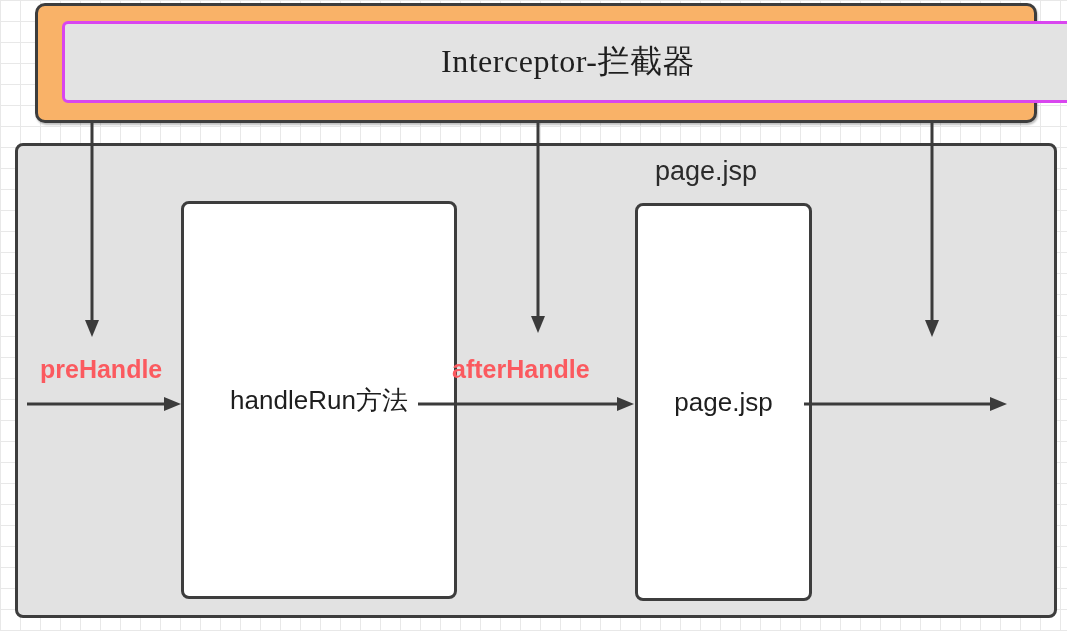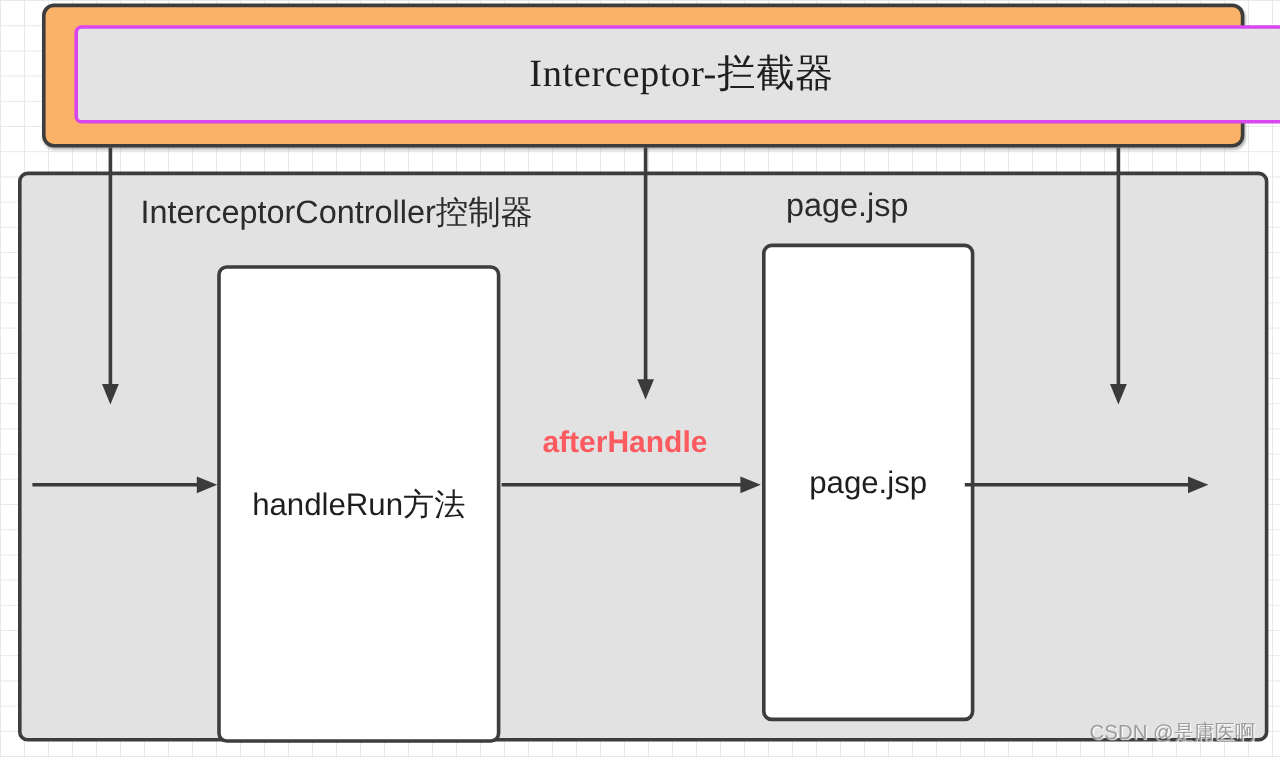--- a/index.html
+++ b/index.html
@@ -48,21 +48,21 @@
   }
   .label-controller{left:117px;top:159px;}
   .label-page{left:655px;top:156px;}
   .node-box{
     position:absolute;
     background:#fff;
     border:3px solid #3d3d3d;border-radius:8px;
     box-sizing:border-box;
     display:flex;align-items:center;justify-content:center;
   }
-  .node-handler{left:181px;top:221px;width:236px;height:398px;}
+  .node-handler{left:181px;top:201px;width:276px;height:398px;}
   .node-page{left:635px;top:203px;width:177px;height:398px;}
   .node-label{font-size:26px;color:#1e1e1e;white-space:nowrap;}
   .hook-label{
     position:absolute;top:355px;
     font-size:25px;font-weight:bold;color:#FB5A5F;
     white-space:nowrap;
   }
   .hook-pre{left:40px;}
   .hook-post{left:452px;}
   .hook-after{left:851px;}
@@ -83,30 +83,30 @@
 <div class="canvas">
 
   <div class="banner-outer">
     <div class="banner-inner">
       <span class="banner-title">Interceptor-拦截器</span>
     </div>
   </div>
 
   <div class="flow-container"></div>
 
-  <span class="section-label label-controller">InterceptorController控制器</span>
   <span class="section-label label-page">page.jsp</span>
 
   <div class="node-box node-handler">
     <span class="node-label">handleRun方法</span>
   </div>
   <div class="node-box node-page">
     <span class="node-label">page.jsp</span>
   </div>
 
+  <span class="hook-label hook-pre">preHandle</span>
   <span class="hook-label hook-post">afterHandle</span>
 
   <svg class="arrow-layer" viewBox="0 0 1067 631" xmlns="http://www.w3.org/2000/svg">
     <g stroke="#3b3b3b" stroke-width="3" fill="#3b3b3b">
 
       <g>
         <line x1="92" y1="123" x2="92" y2="322"></line>
         <polygon points="85,320 99,320 92,337" stroke="none"></polygon>
       </g>
       <g>
@@ -126,15 +126,14 @@
         <line x1="418" y1="404" x2="619" y2="404"></line>
         <polygon points="617,397 617,411 634,404" stroke="none"></polygon>
       </g>
       <g>
         <line x1="804" y1="404" x2="992" y2="404"></line>
         <polygon points="990,397 990,411 1007,404" stroke="none"></polygon>
       </g>
     </g>
   </svg>
 
-  <span class="watermark">CSDN @是庸医啊</span>
 
 </div>
 
 </body></html>

